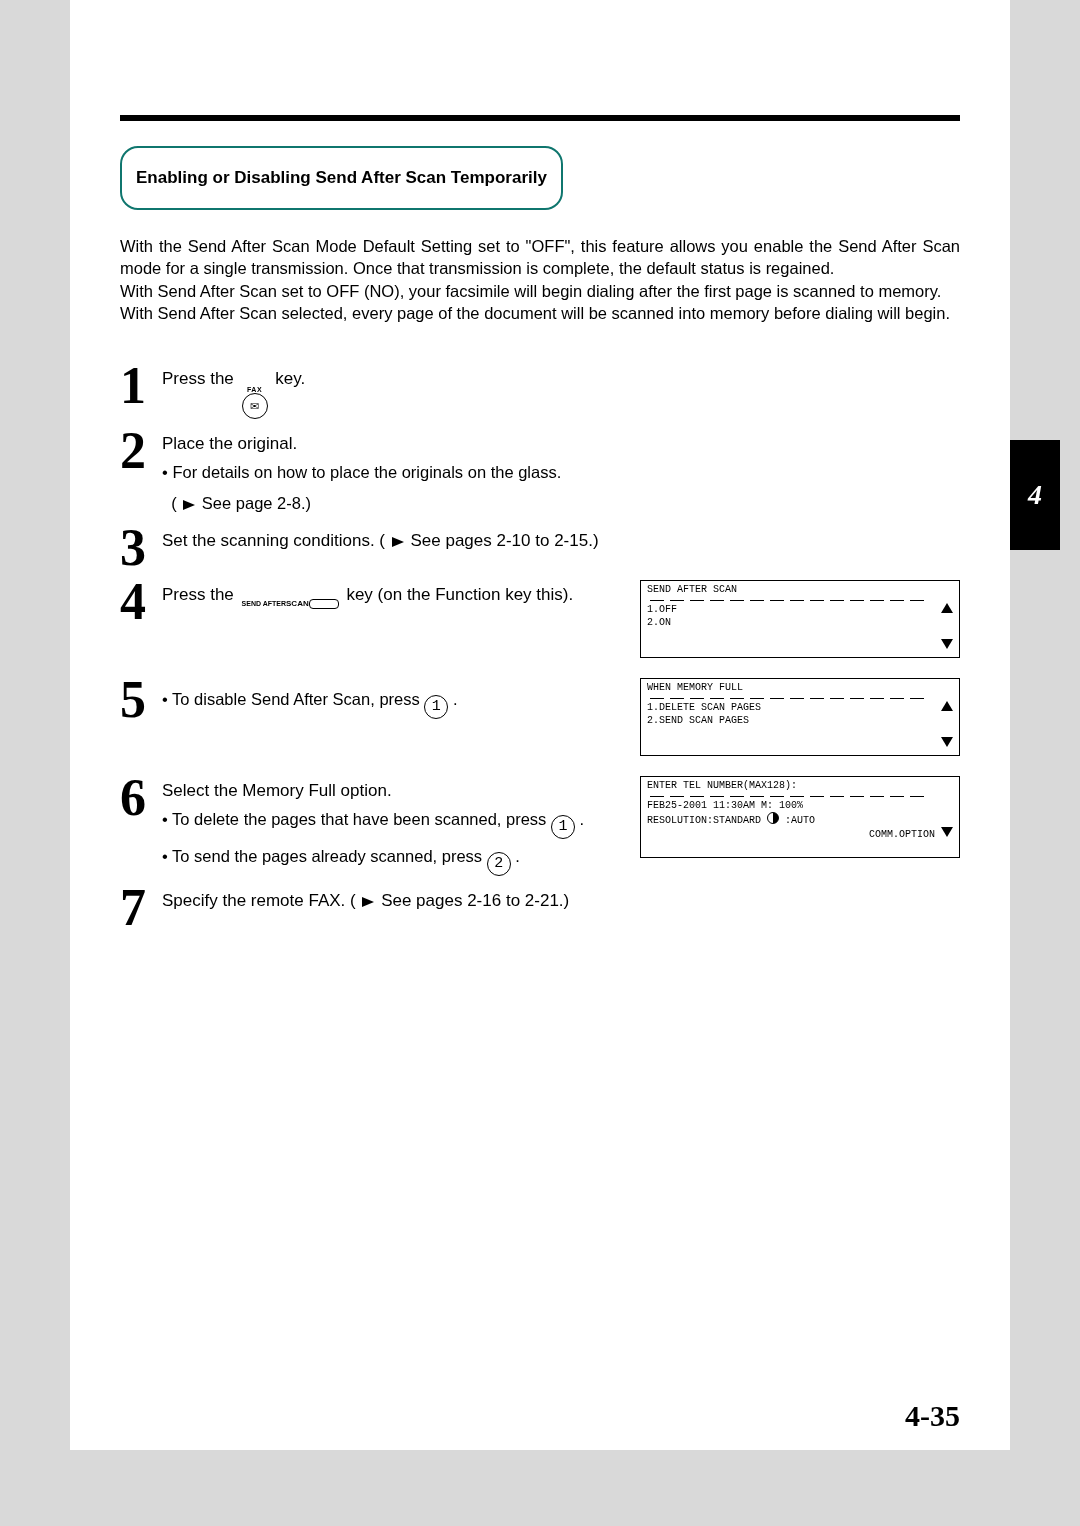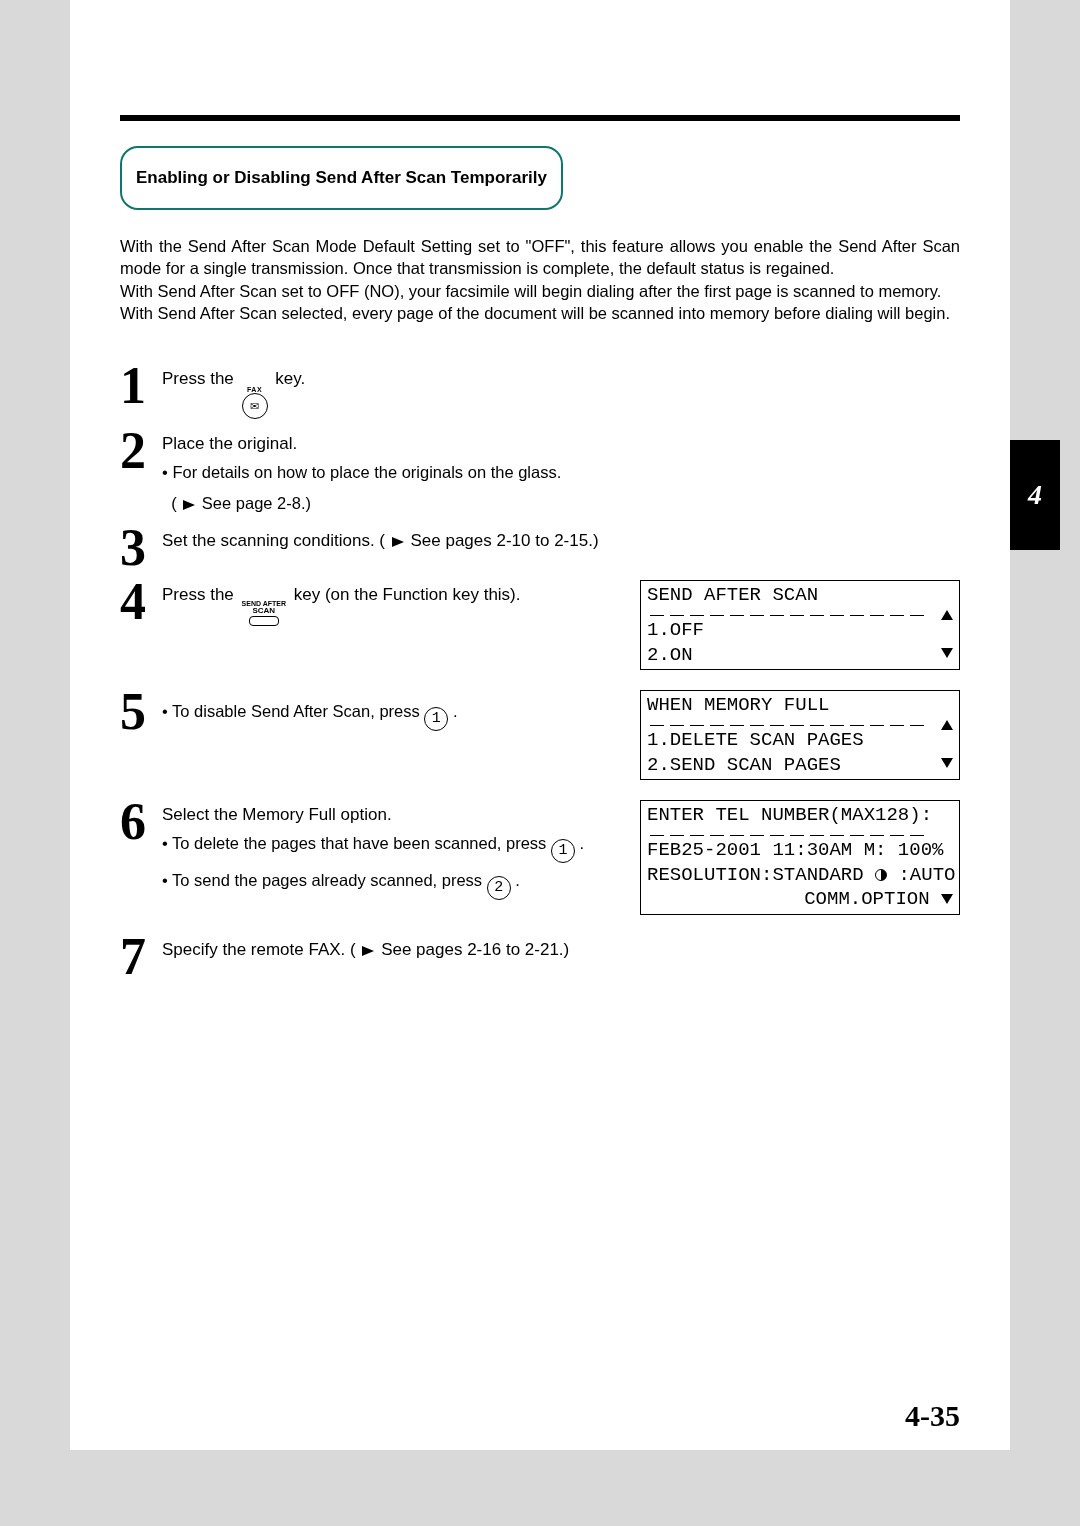--- a/index.html
+++ b/index.html
@@ -93,21 +93,21 @@
   .two-col {
     display: flex;
     align-items: flex-start;
     gap: 20px;
   }
   .left-col { flex: 1; }
   .display {
     width: 320px;
     border: 1.5px solid #000;
     font-family: "Courier New", monospace;
-    font-size: 19px;
+    font-size: 10px;
     line-height: 1.3;
     padding: 2px 6px;
     margin-bottom: 20px;
     position: relative;
     min-height: 78px;
     box-sizing: border-box;
   }
   .display .line { white-space: pre; }
   .underline-seg {
     display: inline-block;
@@ -163,21 +163,21 @@
     height: 24px;
     border: 1.7px solid #000;
     border-radius: 50%;
     display:inline-flex;
     align-items:center;
     justify-content:center;
     font-size:11px;
   }
   .sendafterkey {
     display: inline-flex;
-    flex-direction: column;
+    flex-direction: row;
     align-items: center;
     vertical-align: -6px;
     margin: 0 3px;
     line-height:1;
   }
   .sendafterkey .l1 { font-size: 7px; font-weight: bold; }
   .sendafterkey .l2 { font-size: 8px; font-weight: bold; }
   .sendafterkey .btn {
     width: 28px;
     height: 8px;

